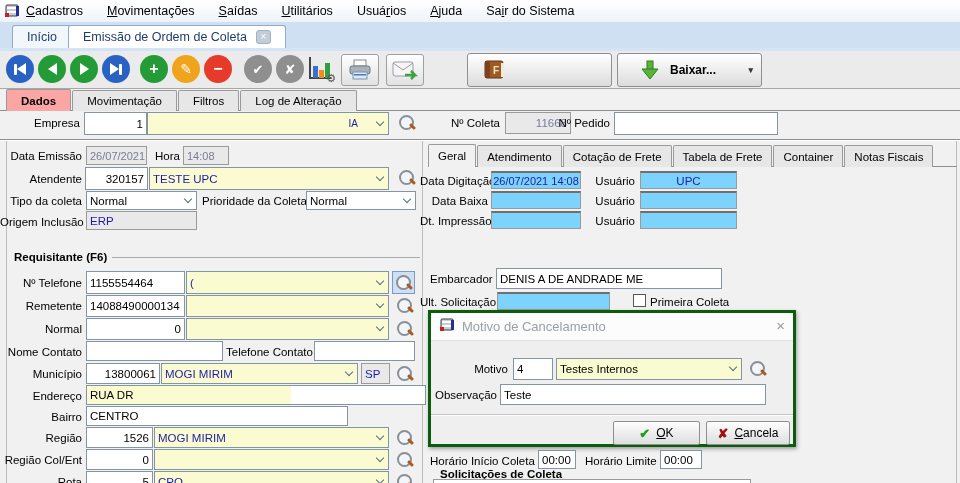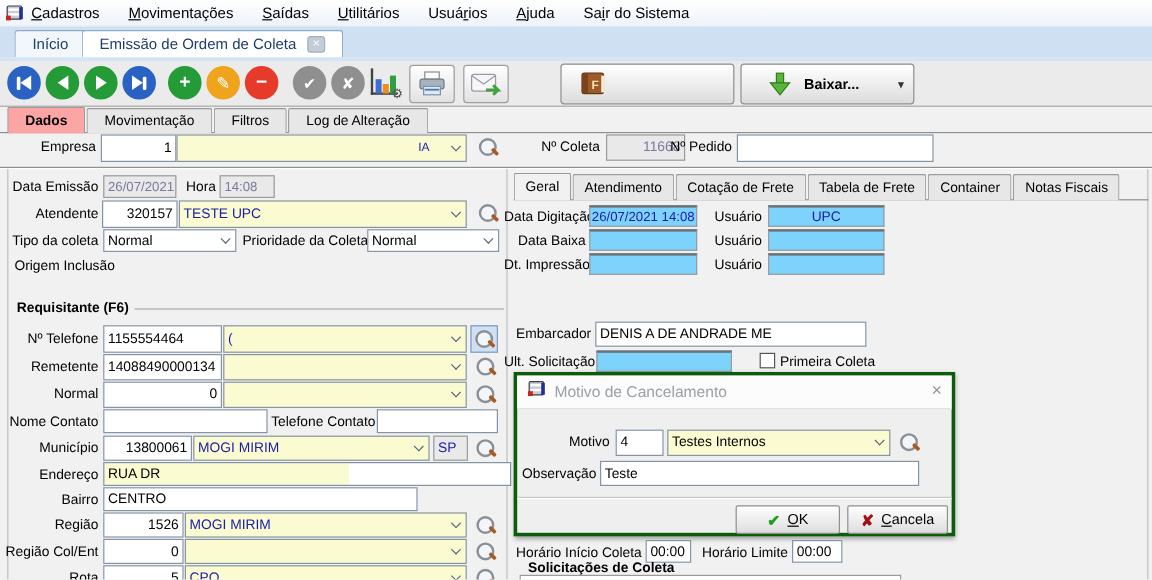--- a/index.html
+++ b/index.html
@@ -255,21 +255,24 @@
   <div class="combo" style="left:86px;top:191px;width:111px;height:19px;background:#fff;">
     <span>Normal</span>
     <span class="chev"></span>
   </div>
   <div class="lbl" style="left:202px;top:195px;width:100px;">Prioridade da Coleta</div>
   <div class="combo" style="left:306px;top:191px;width:110px;height:19px;background:#fff;">
     <span>Normal</span>
     <span class="chev"></span>
   </div>
 
-  <div class="lbl" style="left:0px;top:216px;width:67px;padding-left:12px;">Origem Inclusão</div>
+  <div class="lbl" style="left:0px;top:216px;width:67px;">Origem Inclusão</div>
+  <div class="fld gray" style="left:86px;top:211px;width:111px;height:19px;">
+      <span class="navy">ERP</span>
+    </div>
 
   <div class="grouplbl" style="left:14px;top:251px;">Requisitante (F6)</div>
   <div class="groupline" style="left:112px;top:257px;width:308px;"></div>
 
   <div class="lbl" style="left:2px;top:277px;width:80px;">Nº Telefone</div>
   <div class="fld" style="left:86px;top:271px;width:99px;height:23px;">
       <span>1155554464</span>
     </div>
   <div class="combo" style="left:186px;top:271px;width:203px;height:23px;">
     <span class="navy">(</span>

